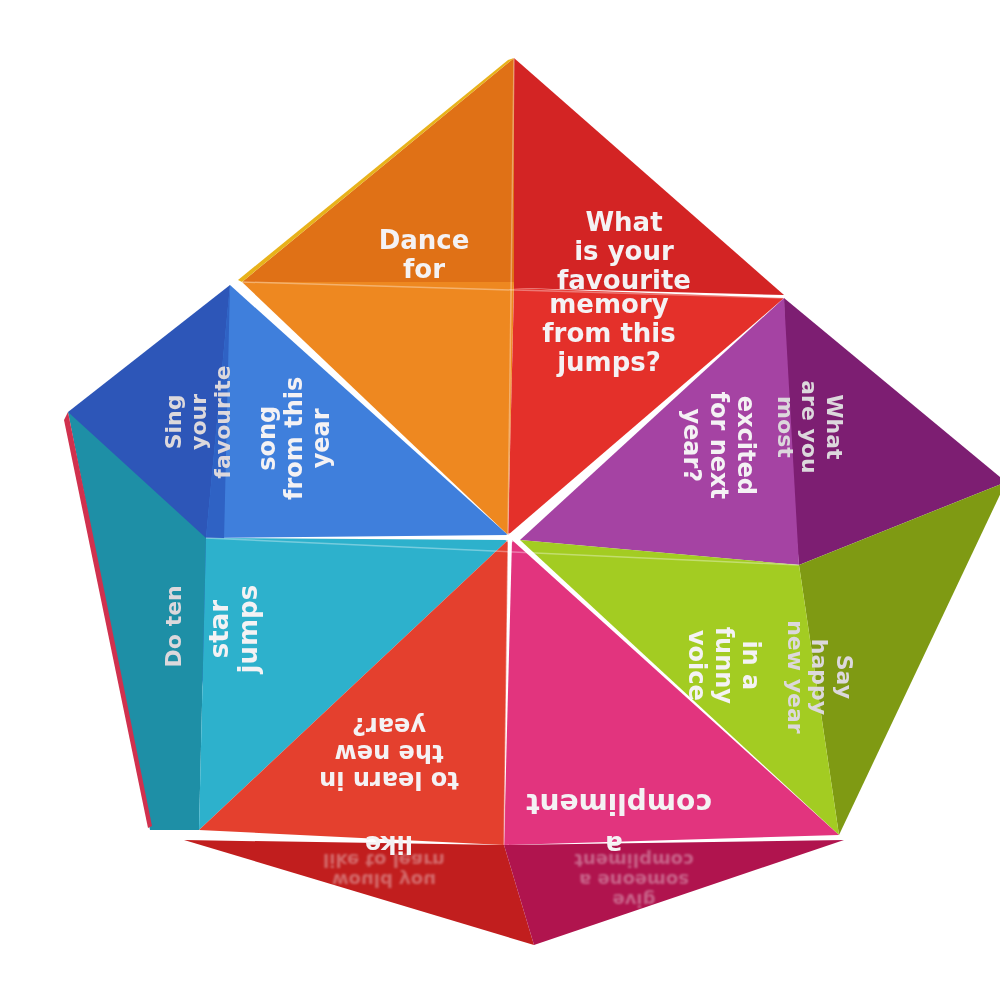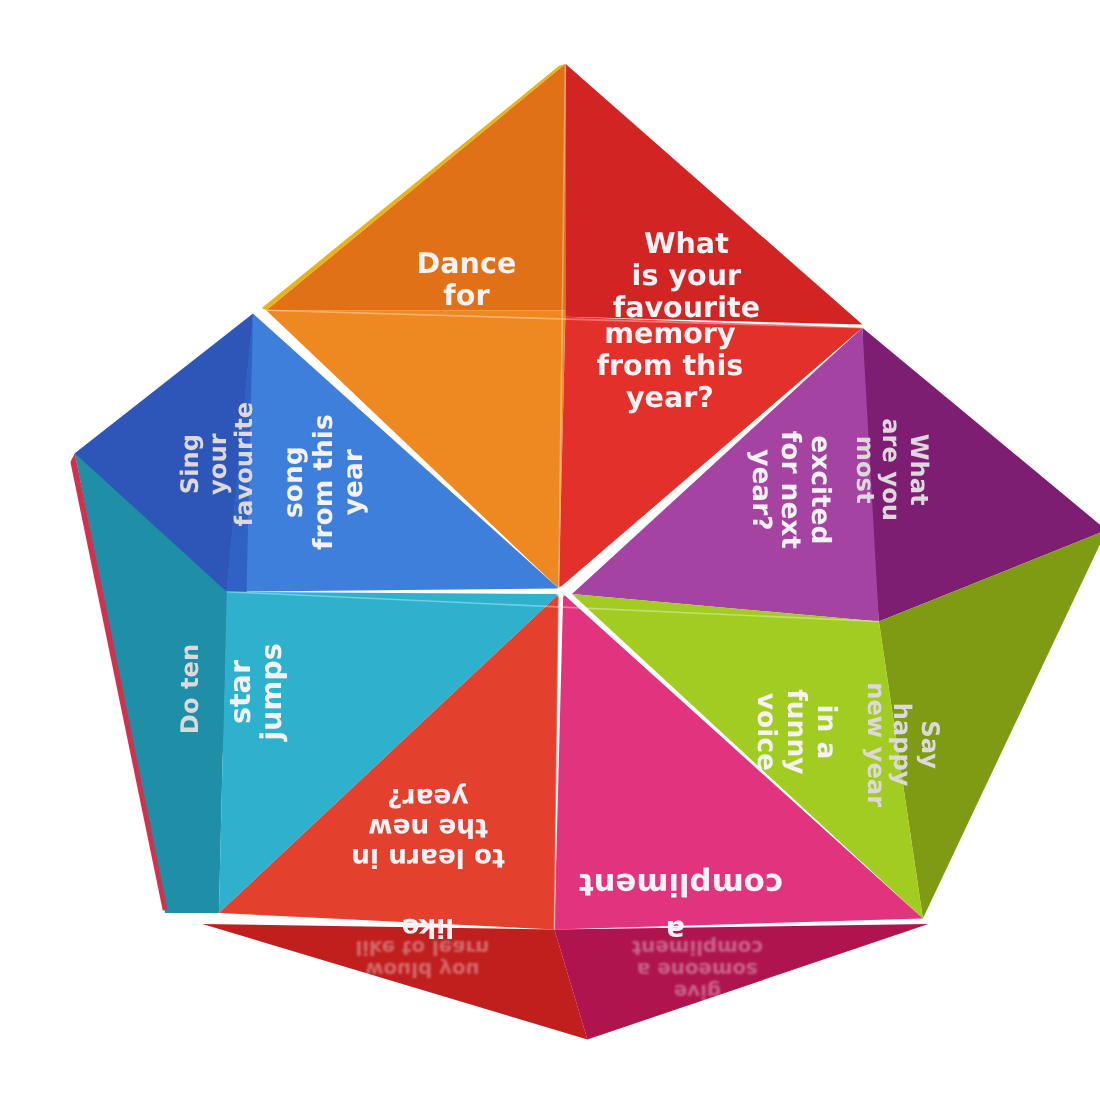--- a/index.html
+++ b/index.html
@@ -70,21 +70,21 @@
   </svg>
 
   <div class="label" style="left:310px;top:226px;width:180px;font-size:26px;">Dance
 for</div>
 
   <div class="label" style="left:480px;top:208px;width:240px;font-size:26px;">What
 is your
 favourite</div>
   <div class="label" style="left:470px;top:290px;width:230px;font-size:26px;">memory
 from this
-year?</div>
+jumps?</div>
 
   <div class="label dim" style="left:85px;top:385px;width:180px;font-size:22px;transform:rotate(-90deg);">Sing
 your
 favourite</div>
   <div class="label" style="left:170px;top:398px;width:200px;font-size:24px;transform:rotate(-90deg);">song
 from this
 year</div>
 
   <div class="label dim" style="left:685px;top:390px;width:200px;font-size:22px;transform:rotate(90deg);">What
 are you

